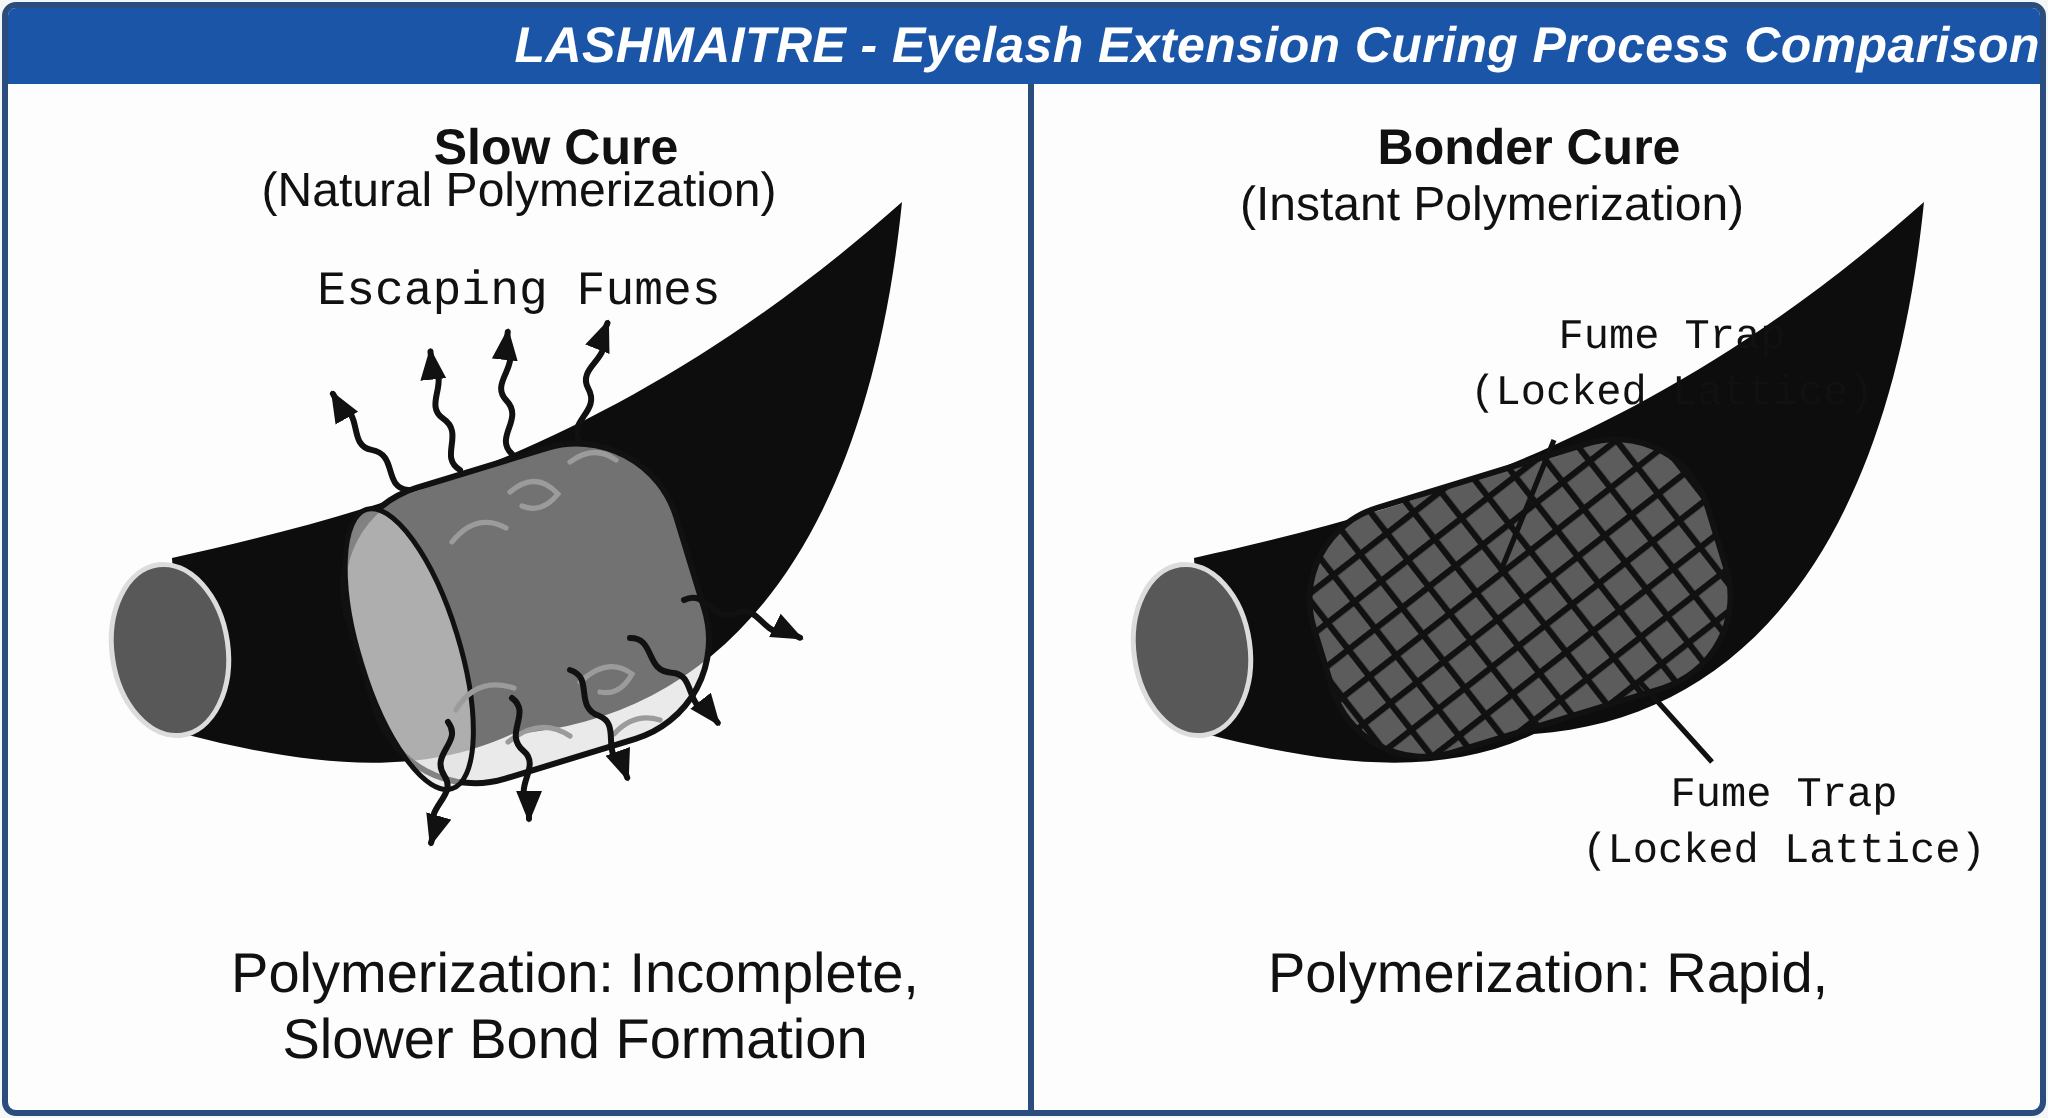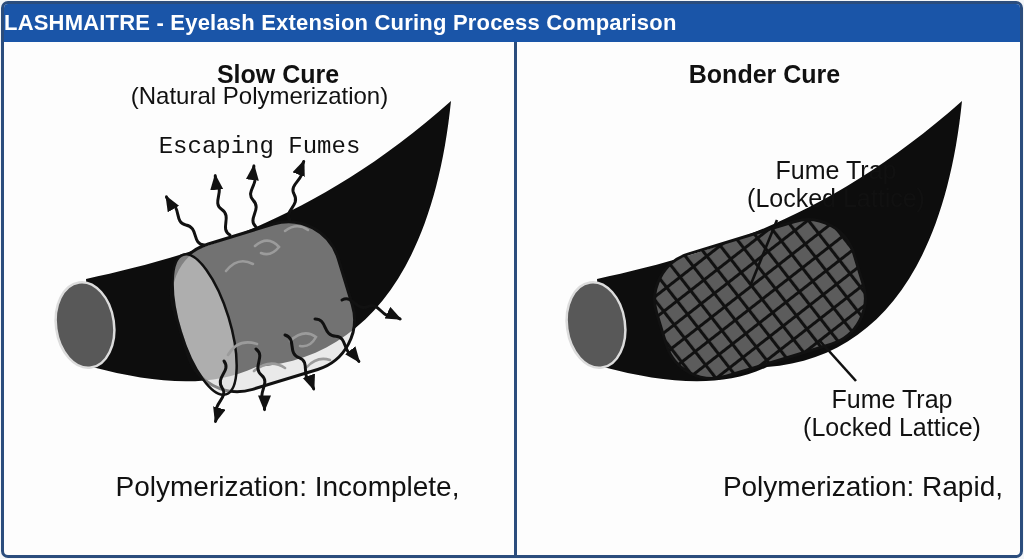--- a/index.html
+++ b/index.html
@@ -11,32 +11,32 @@
   *{margin:0;padding:0;box-sizing:border-box;}
   html,body{width:1024px;height:559px;overflow:hidden;background:#f4f6f8;
     font-family:"Liberation Sans", sans-serif;color:var(--ink);}
   .card{
     position:absolute;left:1px;top:1px;width:1022px;height:557px;
     background:#fdfdfd;border:3px solid var(--frame);border-radius:7px;overflow:hidden;
   }
   .header{
     position:absolute;left:0;top:0;width:100%;height:38px;
     background:var(--header_bg);color:var(--header_text);
-    display:flex;align-items:center;justify-content:flex-start;
-    font-size:22px;font-weight:bold;letter-spacing:.2px;
+    display:flex;align-items:center;justify-content:flex-end;
+    font-size:25px;font-weight:bold;letter-spacing:.2px;font-style:italic;
   }
   .divider{
     position:absolute;left:510px;top:38px;width:3px;height:516px;
     background:var(--frame);
   }
   .txt{position:absolute;text-align:center;line-height:1.2;}
   .panel-title{font-size:25px;font-weight:bold;padding-left:37px;}
   .panel-sub{font-size:24px;}
   .fumes-label{font-size:24px;font-family:Liberation Mono, monospace;}
-  .callout{font-size:25px;line-height:28px;}
+  .callout{font-size:21px;line-height:28px;font-family:Liberation Mono, monospace;}
   .caption{font-size:28px;line-height:33px;margin-left:28px;}
   .lt{left:0;width:511px;}
   .rt{left:513px;width:458px;}
   svg{position:absolute;left:0;top:0;}
 </style>
 </head>
 <body>
 
 <div class="card">
 
@@ -108,30 +108,32 @@
       <path d="M 773 251 L 747 315" stroke="#111" stroke-width="2.6" fill="none"></path>
       <path d="M 816 372 L 852 412" stroke="#111" stroke-width="2.6" fill="none"></path>
     </g>
   </svg>
 
   <div class="txt lt panel-title" style="top:55px;">Slow Cure</div>
   <div class="txt lt panel-sub" style="top:78px;">(Natural Polymerization)</div>
   <div class="txt lt fumes-label" style="top:129px;">Escaping Fumes</div>
   <div class="txt lt caption" style="top:466px;">
     <div>Polymerization: Incomplete,</div>
+    <div>Slower Bond Formation</div>
   </div>
 
   <div class="txt rt panel-title" style="top:55px;">Bonder Cure</div>
+  <div class="txt rt panel-sub" style="top:85px;">(Instant Polymerization)</div>
 
   <div class="txt callout" style="left:712px;top:152px;width:240px;">
     <div>Fume Trap</div>
     <div>(Locked Lattice)</div>
   </div>
   <div class="txt callout" style="left:768px;top:381px;width:240px;">
     <div>Fume Trap</div>
     <div>(Locked Lattice)</div>
   </div>
 
-  <div class="txt rt caption" style="top:466px;text-align:right;">
+  <div class="txt rt caption" style="top:466px;">
     <div>Polymerization: Rapid,</div>
   </div>
 
 </div>
 
 </body></html>

